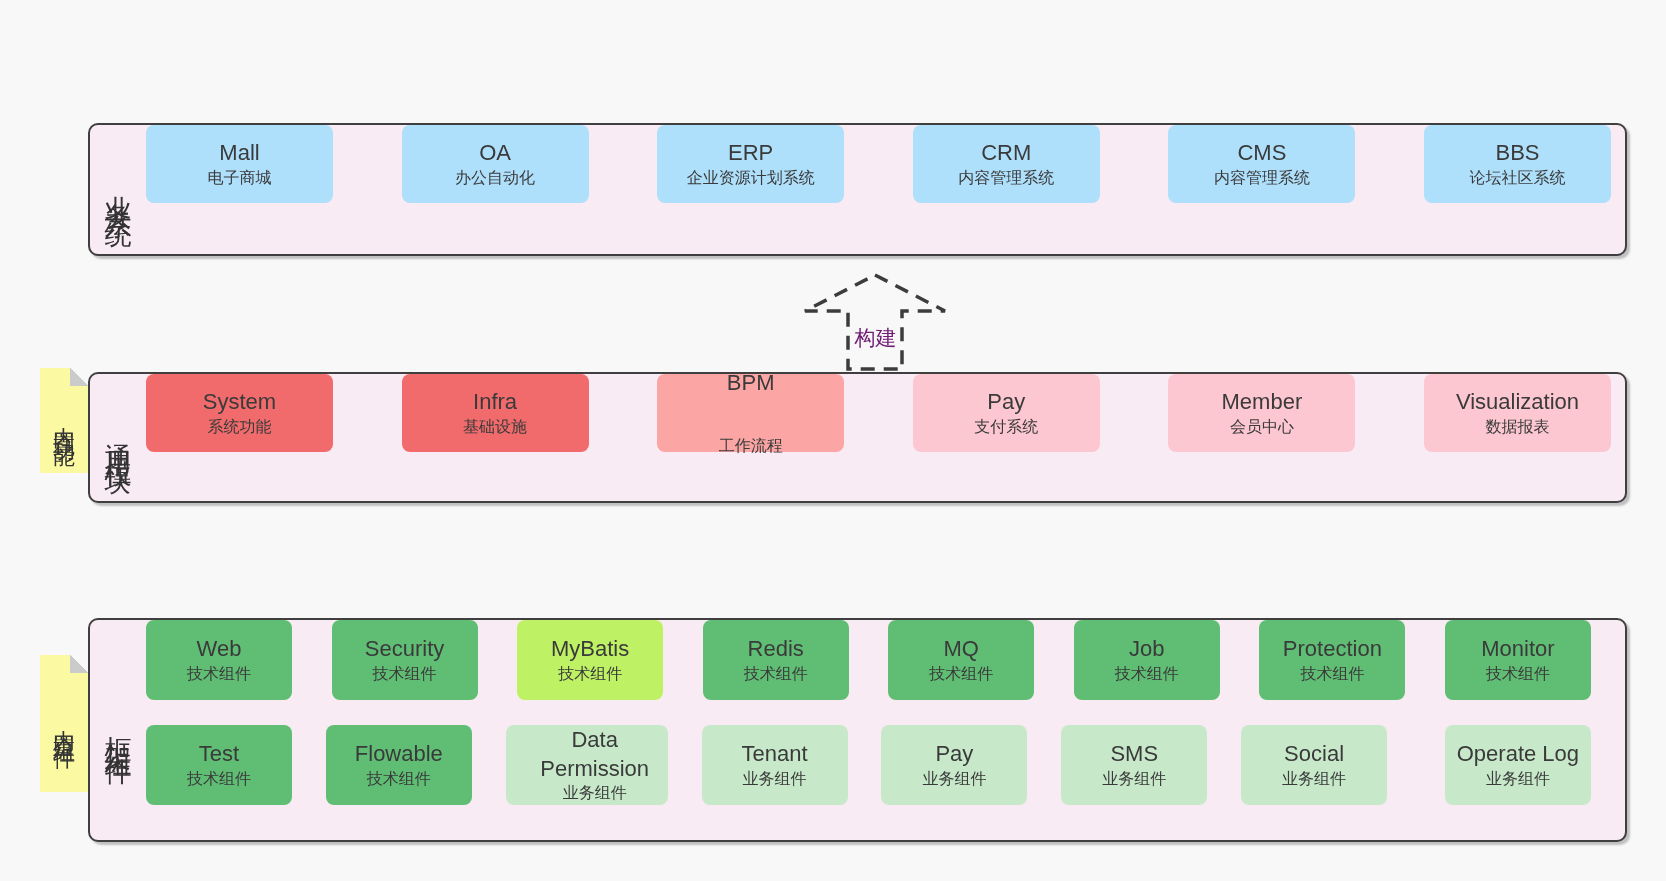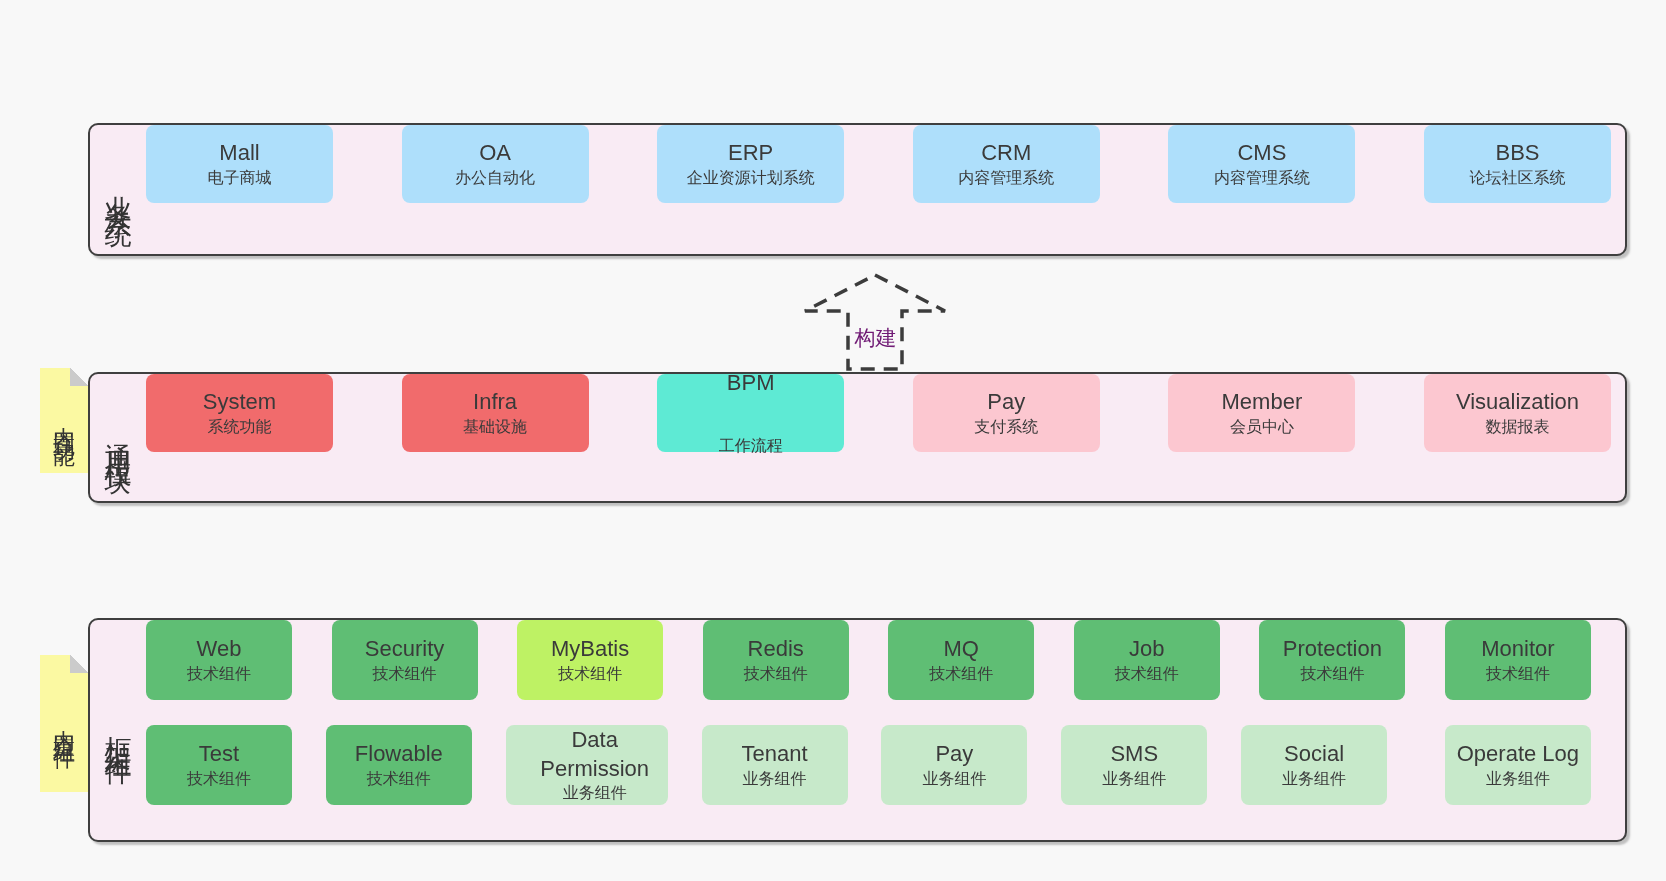--- a/index.html
+++ b/index.html
@@ -131,21 +131,21 @@
     <div class="band-content">
         <div class="row">
           <div class="box" style="background: rgb(241, 107, 108);">
             <div class="title">System</div>
             <div class="subtitle">系统功能</div>
           </div>
           <div class="box" style="background: rgb(241, 107, 108);">
             <div class="title">Infra</div>
             <div class="subtitle">基础设施</div>
           </div>
-          <div class="box" style="background: #5eead4; gap: 38px;">
+          <div class="box" style="background: #fca5a5; gap: 38px;">
             <div class="title">BPM</div>
             <div class="subtitle">工作流程</div>
           </div>
           <div class="box" style="background: rgb(252, 199, 208);">
             <div class="title">Pay</div>
             <div class="subtitle">支付系统</div>
           </div>
           <div class="box" style="background: rgb(252, 199, 208);">
             <div class="title">Member</div>
             <div class="subtitle">会员中心</div>

